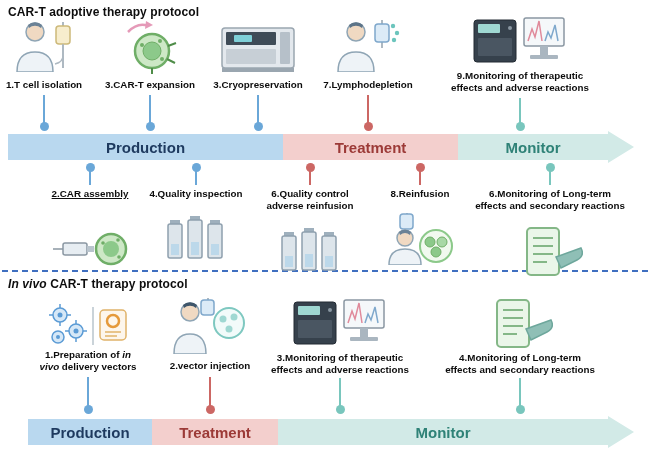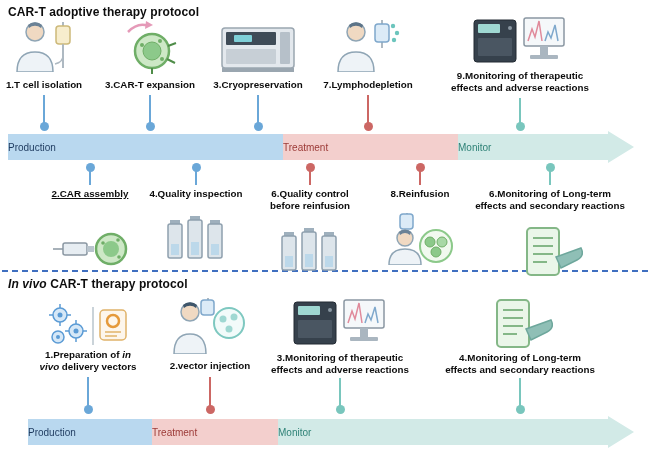--- a/index.html
+++ b/index.html
@@ -1,18 +1,18 @@
 <!DOCTYPE html>
 <html><head>
 <meta charset="utf-8">
 <style>
   html,body{margin:0;padding:0;background:#fff}
   #canvas{position:relative;width:650px;height:451px;background:#ffffff;font-family:"Liberation Sans",sans-serif;overflow:hidden}
   .title{position:absolute;font-weight:bold;font-size:12px;color:#0d0d0d;letter-spacing:.1px;white-space:nowrap}
-  .seg{position:absolute;display:flex;align-items:center;justify-content:flex-start;font-weight:normal;font-size:10px}
+  .seg{position:absolute;display:flex;align-items:center;justify-content:center;font-weight:bold;font-size:15px}
   .tip{position:absolute;width:0;height:0}
   .icon{position:absolute;line-height:0}
   .step-label{position:absolute;text-align:center;font-weight:bold;font-size:9.8px;color:#0d0d0d;line-height:1.22}
   .connector{position:absolute;width:2px}
   .dot{position:absolute;width:9px;height:9px;border-radius:50%}
   #divider{position:absolute;left:2px;width:646px;border-top:2px dashed #3f6fc0}
 </style>
 </head>
 <body>
 
@@ -146,21 +146,21 @@
           <rect x="4" y="10" width="14" height="34" rx="2"></rect>
           <rect x="24" y="6" width="14" height="38" rx="2"></rect>
           <rect x="44" y="10" width="14" height="34" rx="2"></rect>
         </g>
         <rect x="7" y="30" width="8" height="11" fill="#bcd8ea"></rect>
         <rect x="27" y="28" width="8" height="13" fill="#bcd8ea"></rect>
         <rect x="47" y="30" width="8" height="11" fill="#bcd8ea"></rect>
       </svg></div>
     <div class="step-label" style="left: 245px; top: 188px; width: 130px;">
       <div><span>6.Quality control</span></div>
-      <div><span>before reinfusion</span></div>
+      <div><span>adverse reinfusion</span></div>
     </div>
     <div class="connector" style="left: 309px; top: 167px; height: 18px; background: rgb(204, 103, 100);"></div>
     <div class="dot" style="left: 305.5px; top: 162.5px; background: rgb(204, 103, 100);"></div>
     <div class="icon" style="left: 385px; top: 211px;"><svg width="70" height="54" viewBox="0 0 70 54">
         <line x1="22" y1="2" x2="22" y2="14" stroke="#aeb9c2" stroke-width="2"></line>
         <rect x="15" y="3" width="13" height="15" rx="3" fill="#dcebf7" stroke="#7fa8cc" stroke-width="1.5"></rect>
         <circle cx="20" cy="27" r="8" fill="#f0d9c2" stroke="#8fa5b5" stroke-width="1.5"></circle>
         <path d="M15 24 a8 8 0 0 1 10 0 l1 -3 a9 9 0 0 0 -12 0 Z" fill="#6b8296"></path>
         <path d="M4 54 q0 -16 16 -16 q16 0 16 16 Z" fill="#eef3f7" stroke="#8fa5b5" stroke-width="1.5"></path>
         <circle cx="51" cy="35" r="16" fill="#f1f9ef" stroke="#8cc98a" stroke-width="2"></circle>

